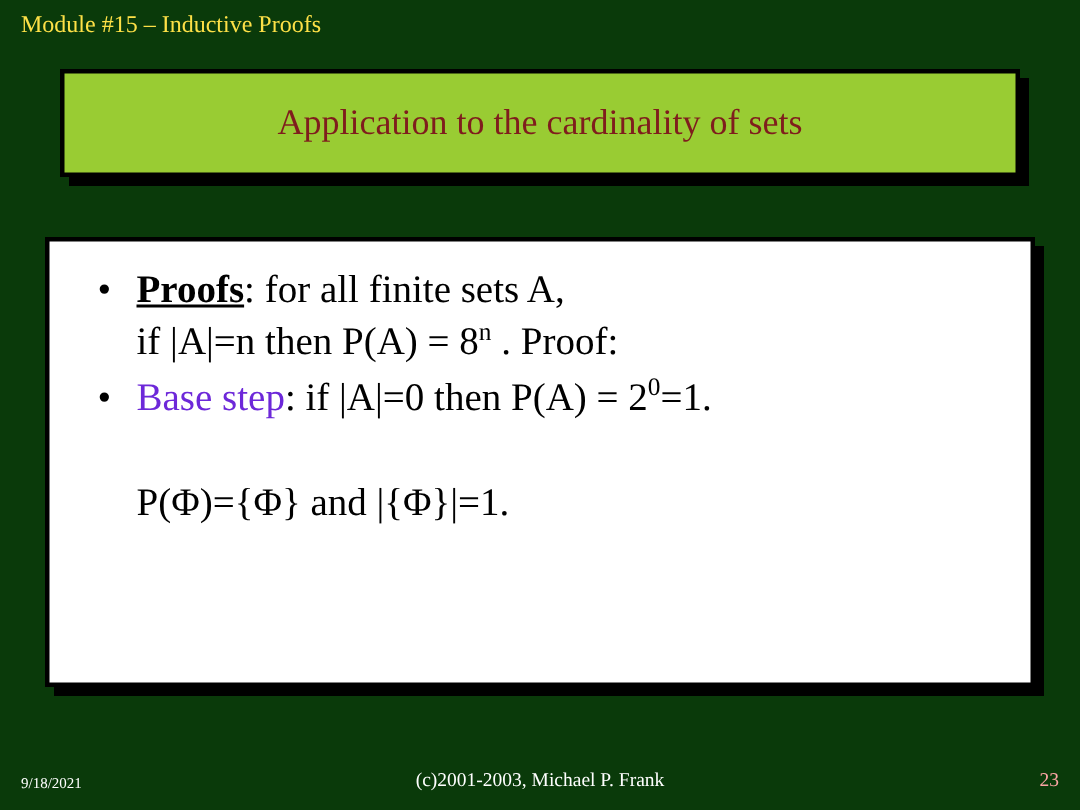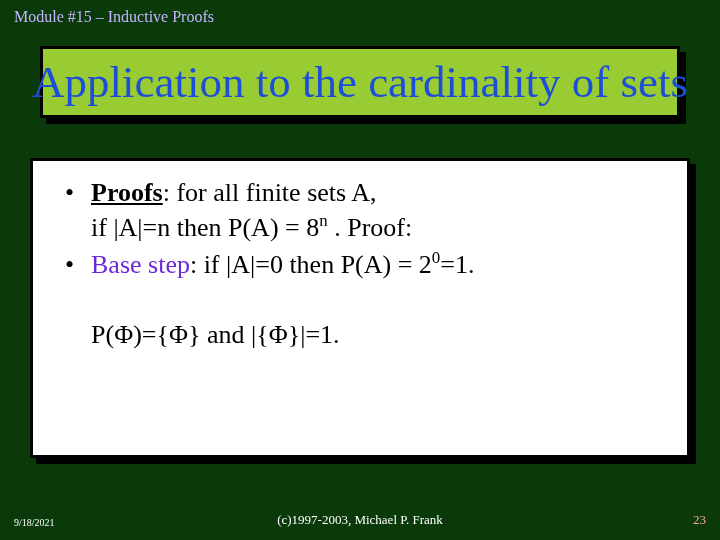--- a/index.html
+++ b/index.html
@@ -8,39 +8,39 @@
     background: #0a3a0a;
     font-family: "Times New Roman", Times, serif;
     color: #000;
     position: relative;
   }
   .module-header {
     position: absolute;
     top: 8px;
     left: 14px;
     font-size: 16px;
-    color: #c4b5fd;
+    color: #fde047;
     font-family: "Times New Roman", Times, serif;
   }
   .title-box {
     position: absolute;
     top: 46px;
     left: 40px;
     width: 640px;
     height: 72px;
     background: #99cc33;
     border: 3px solid #000;
     box-shadow: 6px 6px 0 #000;
     display: flex;
     align-items: center;
     justify-content: center;
   }
   .title-text {
-    font-size: 45px;
-    color: #1d4ed8;
+    font-size: 24px;
+    color: #7f1d1d;
     font-family: "Times New Roman", Times, serif;
     text-align: right;
     white-space: nowrap;
   }
   .content-box {
     position: absolute;
     top: 158px;
     left: 30px;
     width: 660px;
     height: 300px;
@@ -116,14 +116,14 @@
     <div class="bullet-body">
       <span class="base-label">Base step</span><span>:  if |A|=0  then P(A) = 2</span><sup>0</sup><span>=1.</span><br>
       <br>
       <span>P(</span><span class="phi">Φ</span><span>)={</span><span class="phi">Φ</span><span>} and |{</span><span class="phi">Φ</span><span>}|=1.</span>
     </div>
   </div>
 
 </div>
 
 <div class="footer-date">9/18/2021</div>
-<div class="footer-copy">(c)1997-2003, Michael P. Frank</div>
+<div class="footer-copy">(c)2001-2003, Michael P. Frank</div>
 <div class="footer-page">23</div>
 
 </body></html>

